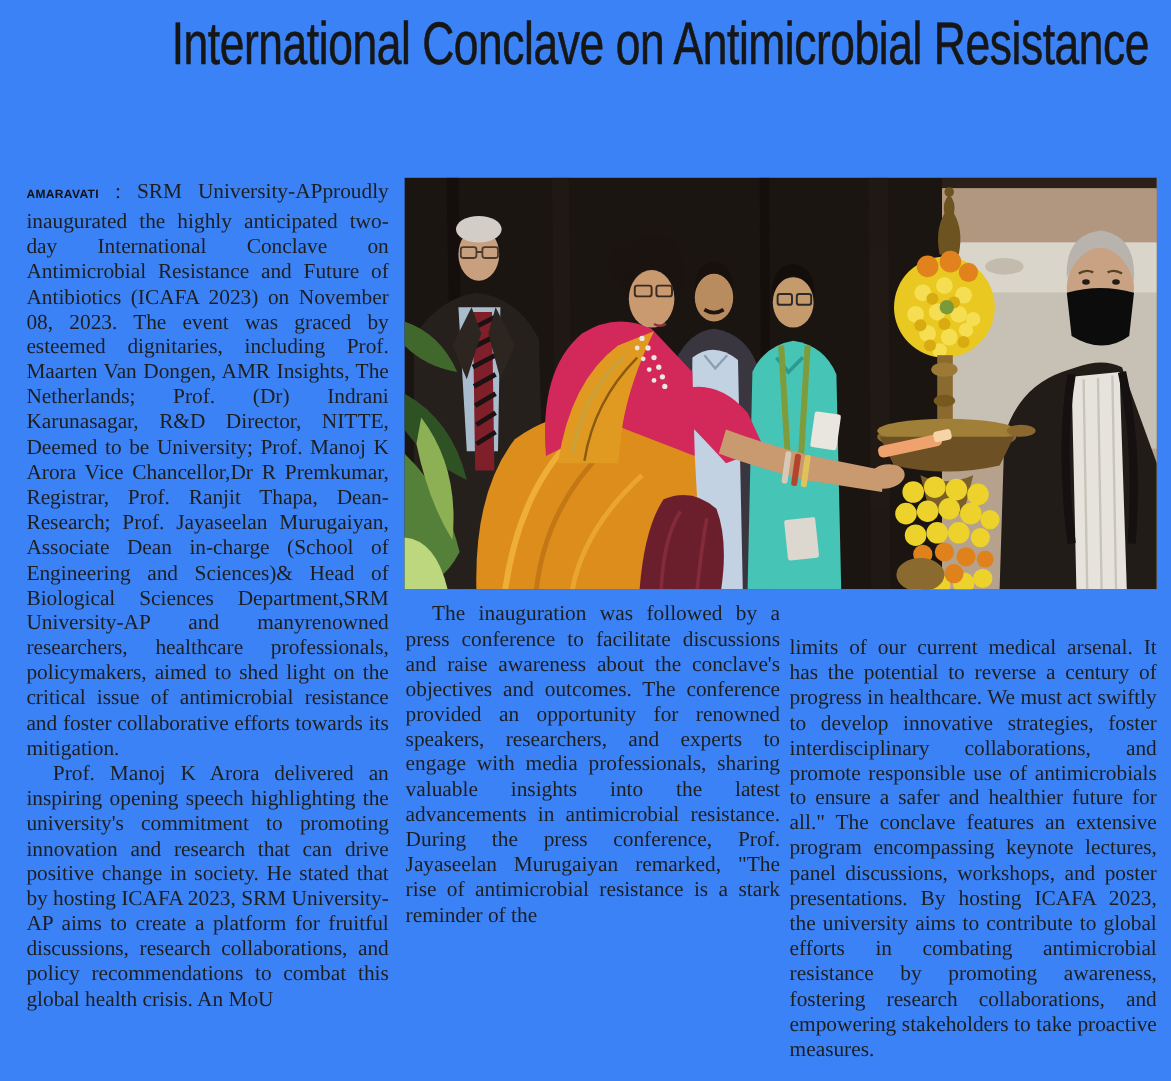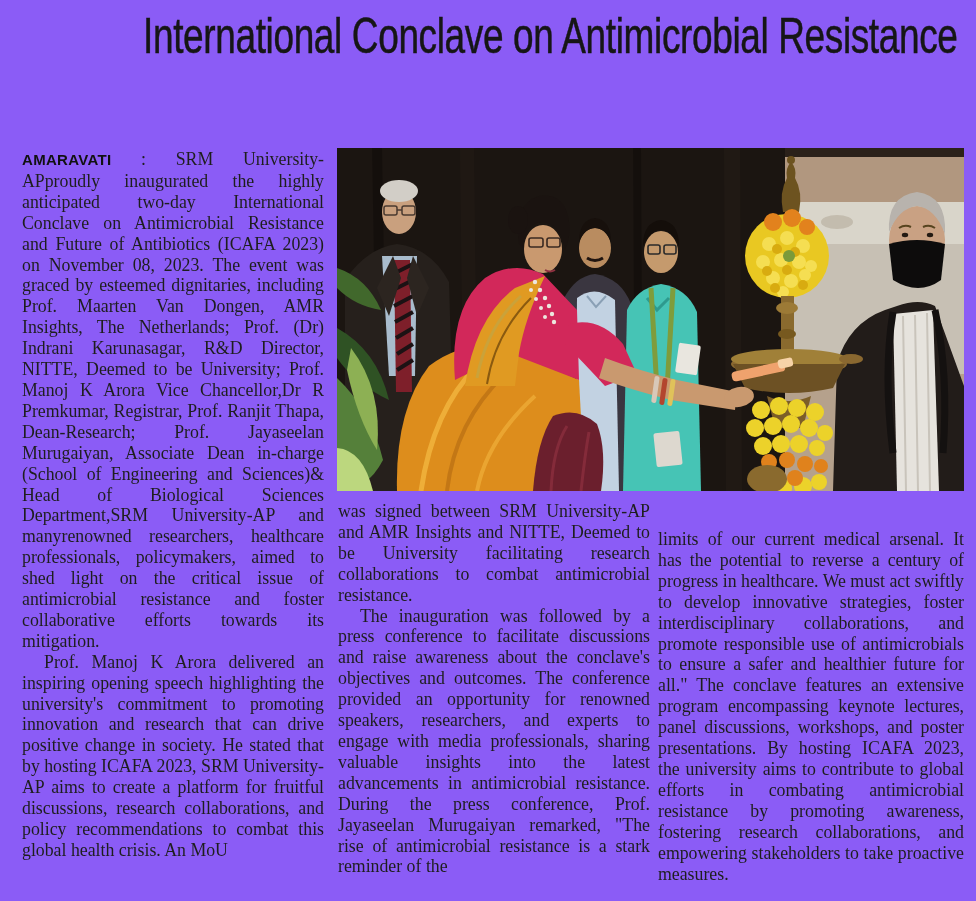--- a/index.html
+++ b/index.html
@@ -1,32 +1,32 @@
 <!DOCTYPE html>
 <html><head>
 <meta charset="utf-8">
 <style>
   html,body{margin:0;padding:0;background:#ffffff;}
-  .page{position:relative;width:976px;height:901px;background:#8b5cf6;overflow:hidden;
+  .page{position:relative;width:976px;height:901px;background:#3b82f6;overflow:hidden;
         font-family:"Liberation Serif","DejaVu Serif",serif;}
   
   .headline{position:absolute;top:8px;left:0;width:976px;text-align:center;color:#161616;}
   .hline{height:57px;line-height:57px;white-space:nowrap;font-size:0;}
   .hline span{display:inline-block;transform:scaleX(0.74);transform-origin:50% 50%;
         font-family:"Liberation Sans","DejaVu Sans",sans-serif;font-size:50px;font-weight:400;
         letter-spacing:-0.5px;-webkit-text-stroke:.5px #161616;}
   
   .col{position:absolute;text-align:justify;color:#1e1e1e;font-size:17.8px;line-height:20.9px;}
   .col p{margin:0;padding:0;}
   .col p.indent{text-indent:22px;}
   .col-left{left:22px;top:149px;width:302px;height:752px;overflow:hidden;}
   .col-mid{left:338px;top:501px;width:312px;height:400px;overflow:hidden;}
   .col-right{left:658px;top:501px;width:306px;height:400px;overflow:hidden;margin-top:28px;}
   .dateline{font-family:"Liberation Sans","DejaVu Sans",sans-serif;font-weight:700;
-        font-size:15px;letter-spacing:.3px;color:#111;}
+        font-size:10px;letter-spacing:.3px;color:#111;}
   
   .photo{position:absolute;left:337px;top:148px;width:627px;height:343px;margin:0;padding:0;}
   .photo svg{display:block;width:627px;height:343px;}
 </style>
 </head>
 <body>
 
 <div class="page">
 
   <header class="headline">
@@ -224,21 +224,20 @@
       </g>
     </svg>
   </figure>
 
   <section class="col col-left">
     <p class="para"><span class="dateline">AMARAVATI</span><span> : SRM University-APproudly inaugurated the highly anticipated two-day International Conclave on Antimicrobial Resistance and Future of Antibiotics (ICAFA 2023) on November 08, 2023. The event was graced by esteemed dignitaries, including Prof. Maarten Van Dongen, AMR Insights, The Netherlands; Prof. (Dr) Indrani Karunasagar, R&amp;D Director, NITTE, Deemed to be University; Prof. Manoj K Arora Vice Chancellor,Dr R Premkumar, Registrar, Prof. Ranjit Thapa, Dean-Research; Prof. Jayaseelan Murugaiyan, Associate Dean in-charge (School of Engineering and Sciences)&amp; Head of Biological Sciences Department,SRM University-AP and manyrenowned researchers, healthcare professionals, policymakers, aimed to shed light on the critical issue of antimicrobial resistance and foster collaborative efforts towards its mitigation.</span></p>
     <p class="para indent">Prof. Manoj K Arora delivered an inspiring opening speech highlighting the university's commitment to promoting innovation and research that can drive positive change in society. He stated that by hosting ICAFA 2023, SRM University-AP aims to create a platform for fruitful discussions, research collaborations, and policy recommendations to combat this global health crisis. An MoU</p>
   </section>
 
   <section class="col col-mid">
-    <p class="para">was signed between SRM University-AP and AMR Insights and NITTE, Deemed to be University facilitating research collaborations to combat antimicrobial resistance.</p>
     <p class="para indent">The inauguration was followed by a press conference to facilitate discussions and raise awareness about the conclave's objectives and outcomes. The conference provided an opportunity for renowned speakers, researchers, and experts to engage with media professionals, sharing valuable insights into the latest advancements in antimicrobial resistance. During the press conference, Prof. Jayaseelan Murugaiyan remarked, "The rise of antimicrobial resistance is a stark reminder of the</p>
   </section>
 
   <section class="col col-right">
     <p class="para">limits of our current medical arsenal. It has the potential to reverse a century of progress in healthcare. We must act swiftly to develop innovative strategies, foster interdisciplinary collaborations, and promote responsible use of antimicrobials to ensure a safer and healthier future for all."  The conclave features an extensive program encompassing keynote lectures, panel discussions, workshops, and poster presentations. By hosting ICAFA 2023, the university aims to contribute to global efforts in combating antimicrobial resistance by promoting awareness, fostering research collaborations, and empowering stakeholders to take proactive measures.</p>
   </section>
 
 </div>
 
 </body></html>

